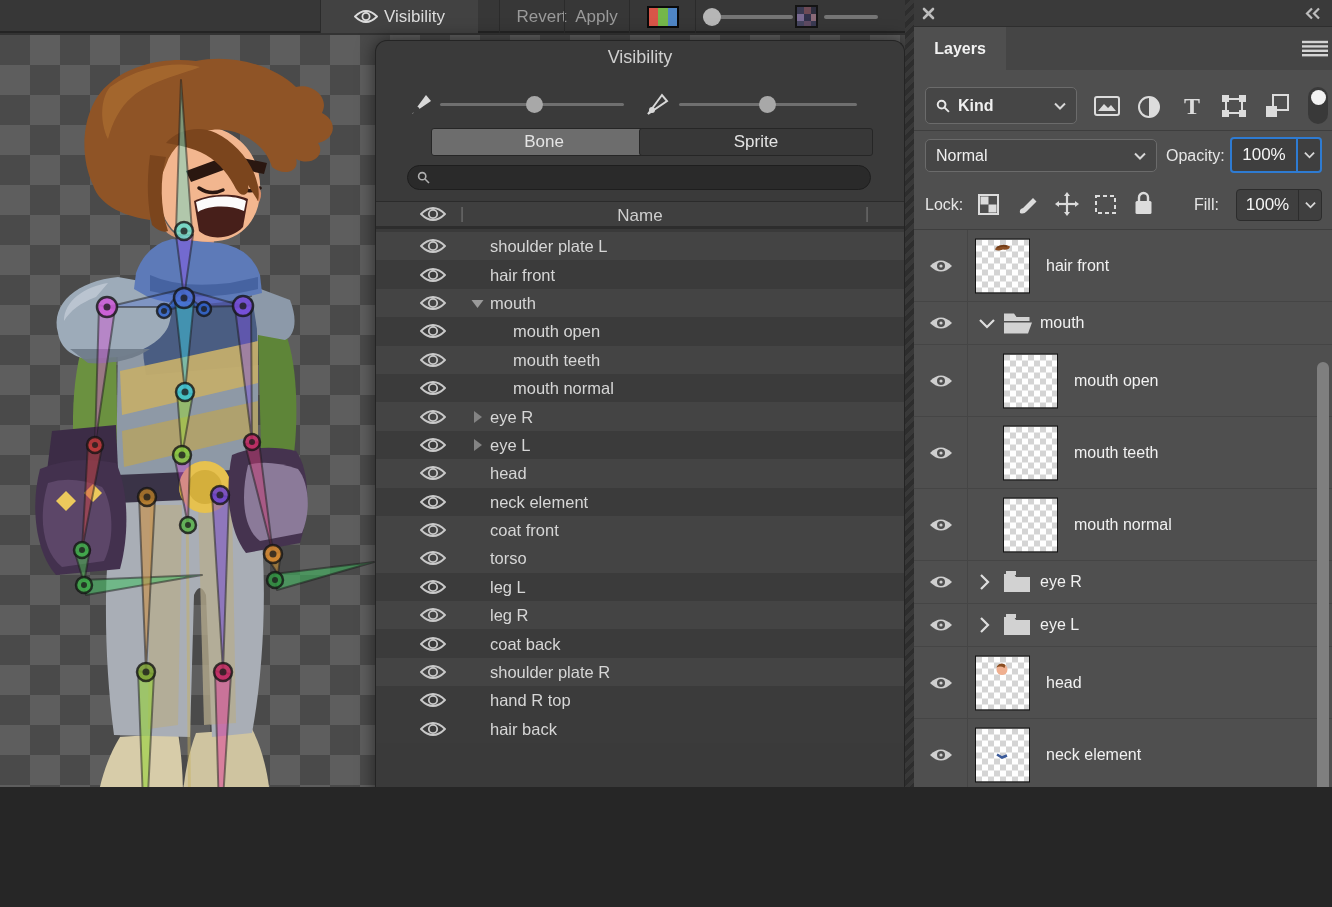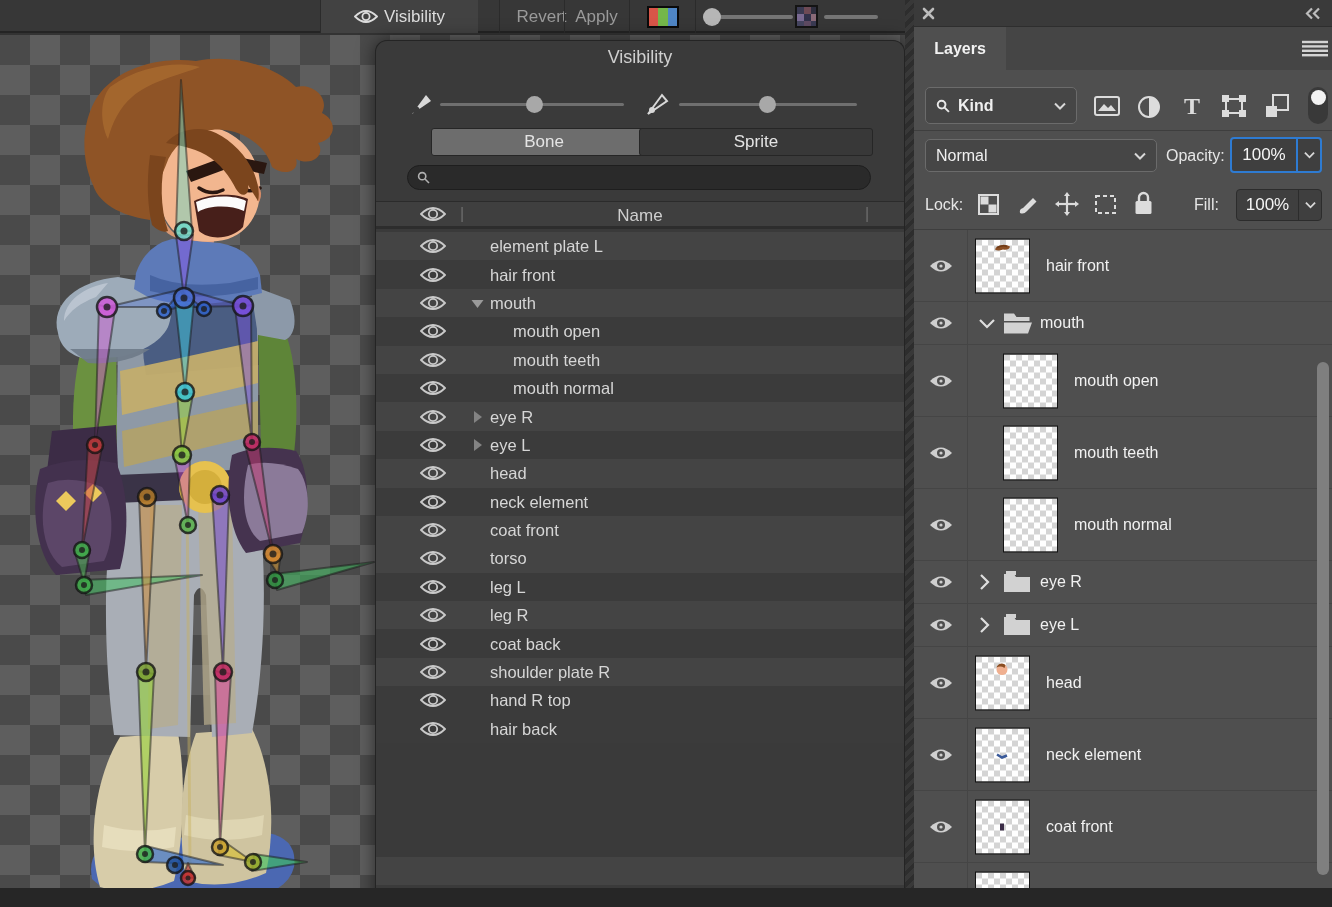--- a/index.html
+++ b/index.html
@@ -1,17 +1,17 @@
 <!DOCTYPE html>
 <html><head>
 <meta charset="utf-8">
 <style>
   * { margin:0; padding:0; box-sizing:border-box; }
   html,body { background:#262626; }
-  #app { position:relative; width:1332px; height:888px; overflow:hidden;
+  #app { position:relative; width:1332px; height:787px; overflow:hidden;
          font-family:"Liberation Sans", sans-serif; background:#333; }
   .abs { position:absolute; }
 
   
   #u-toolbar { left:0; top:0; width:905px; height:33px; background:#373737;
                border-bottom:2px solid #242424; }
   .tb-btn { position:absolute; top:0; height:33px; display:flex; align-items:center;
             justify-content:center; gap:6px; color:#9a9a9a; font-size:17px;
             border-left:1px solid #2b2b2b; cursor:default; }
   .tb-btn.sel { background:#424242; color:#dcdcdc; }
@@ -307,21 +307,21 @@
     </div>
 
     <div class="abs" id="vp-rows">
         <div class="vrow" style="background: rgb(68, 68, 68);">
           <span class="veye">
             <svg width="26" height="16" viewBox="0 0 26 16">
               <path d="M1,8 Q13,-4 25,8 Q13,20 1,8Z" fill="none" stroke="#c9c9c9" stroke-width="1.8"></path>
               <circle cx="13" cy="8" r="4.2" fill="none" stroke="#c9c9c9" stroke-width="1.8"></circle>
             </svg>
           </span>
-          <span class="vlabel" style="left:114px">element plate L</span>
+          <span class="vlabel" style="left:114px">shoulder plate L</span>
         </div>
         <div class="vrow" style="background: rgb(59, 59, 59);">
           <span class="veye">
             <svg width="26" height="16" viewBox="0 0 26 16">
               <path d="M1,8 Q13,-4 25,8 Q13,20 1,8Z" fill="none" stroke="#c9c9c9" stroke-width="1.8"></path>
               <circle cx="13" cy="8" r="4.2" fill="none" stroke="#c9c9c9" stroke-width="1.8"></circle>
             </svg>
           </span>
           <span class="vlabel" style="left:114px">hair front</span>
         </div>

